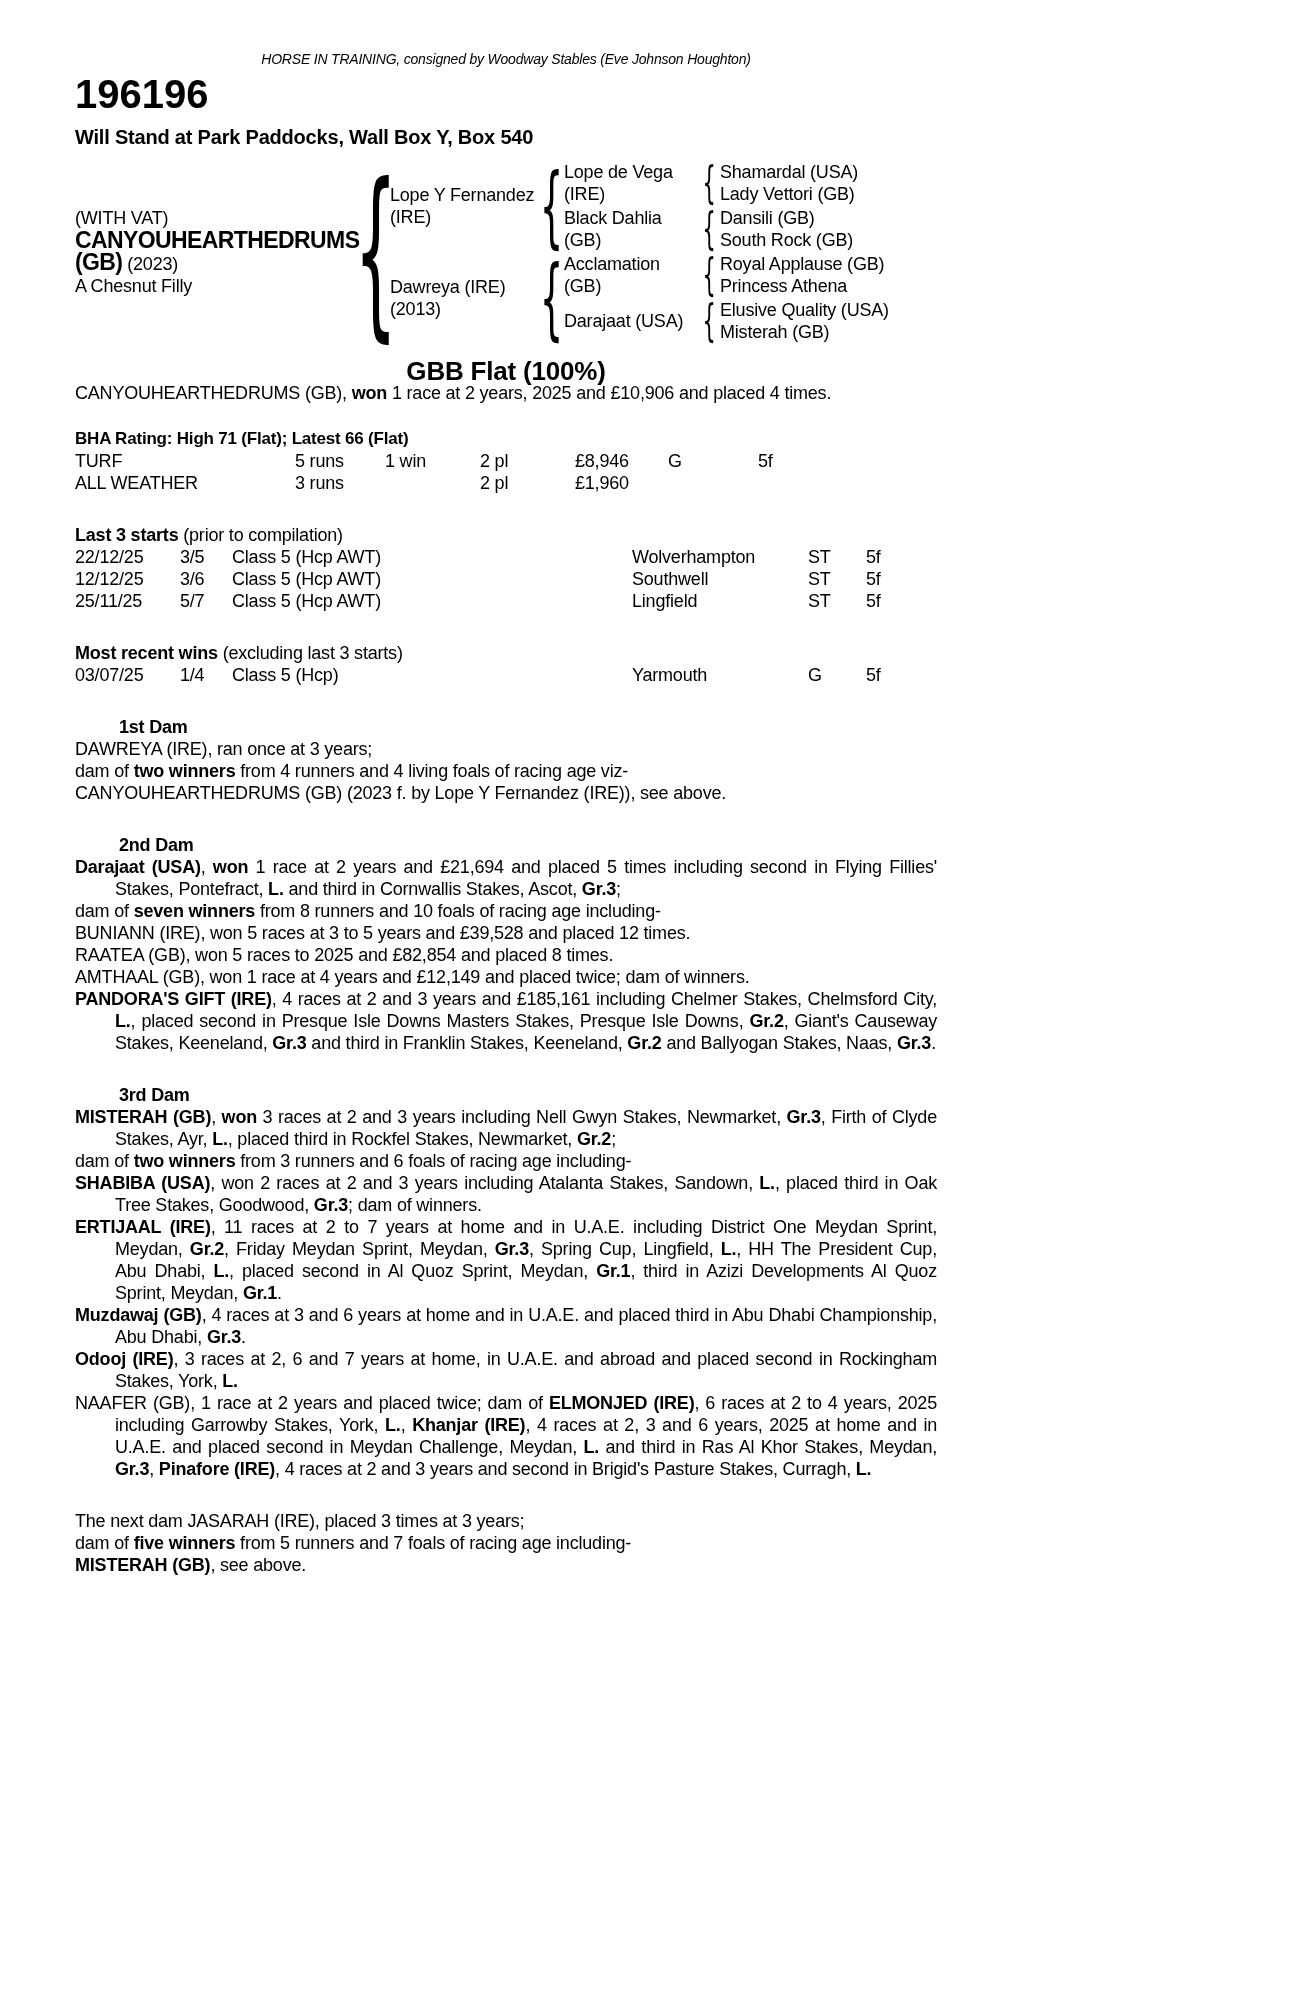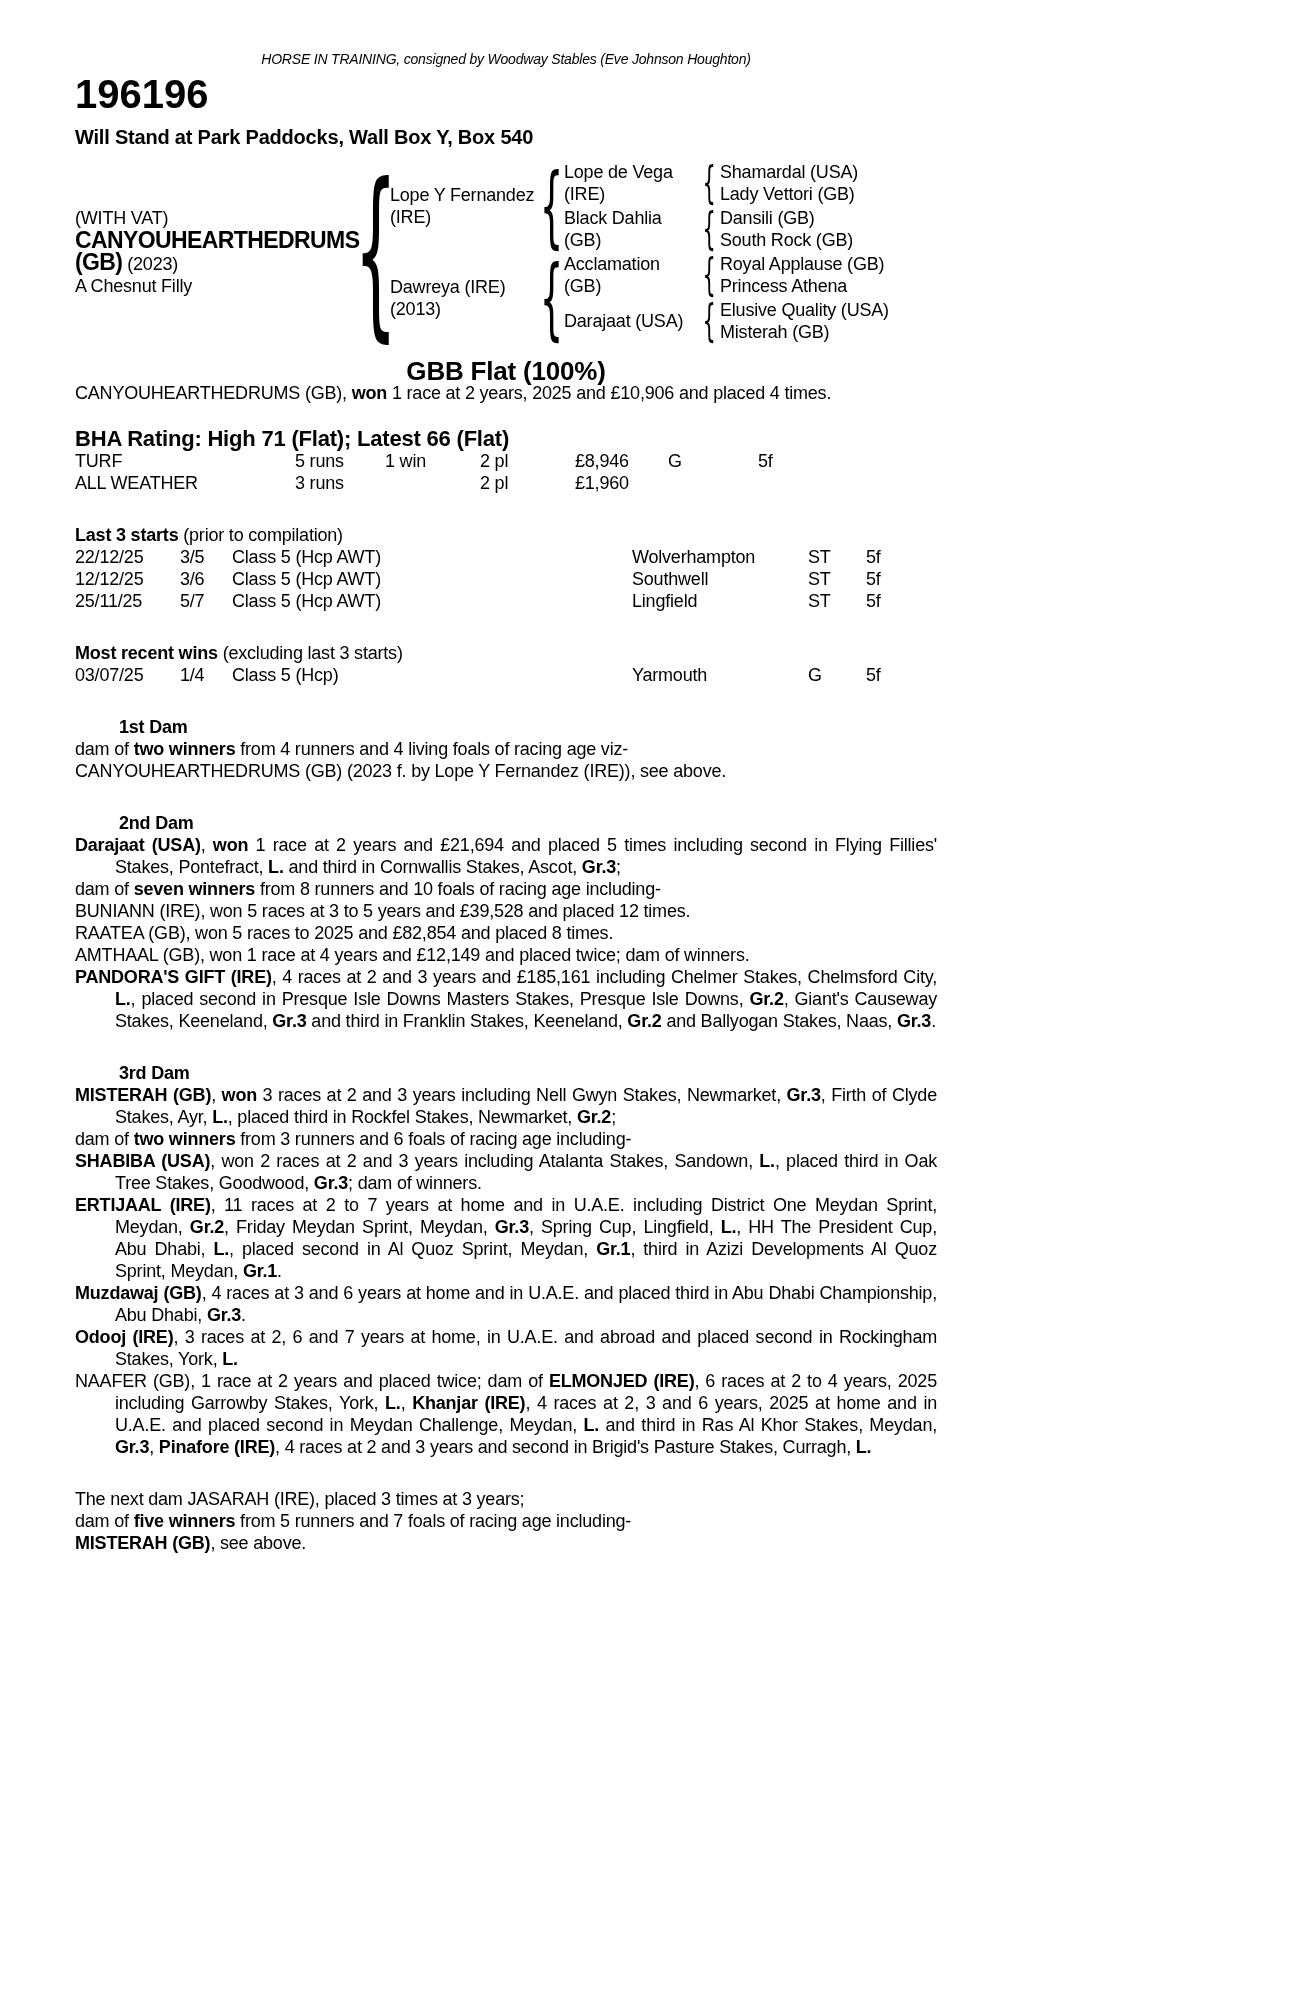--- a/index.html
+++ b/index.html
@@ -30,21 +30,21 @@
 
   .brace { display:flex; align-items:center; justify-content:center; font-family:"DejaVu Sans",sans-serif; font-weight:400; letter-spacing:0; }
   .brace span { display:block; }
   .brace-big  { width:28px; height:184px; } .brace-big span  { font-size:150px; line-height:150px; transform:scale(0.45,1.22); }
   .brace-group{ width:24px; height:92px; }  .brace-group span{ font-size:74px;  line-height:74px;  transform:scale(0.5,1.2); }
   .brace-pair { width:22px; height:46px; }  .brace-pair span { font-size:38px;  line-height:38px;  transform:scale(0.55,1.18); }
 
   .gbb { text-align:center; font-weight:700; font-size:26px; margin-top:16px; }
   .summary { margin-top:24px; }
 
-  .bha-head { font-weight:700; font-size:22px; margin-top:24px; }
+  .bha-head { font-weight:700; font-size:17px; margin-top:24px; }
   .bha-row { display:grid; grid-template-columns:220px 90px 95px 95px 93px 90px auto; }
 
   .starts-head { margin-top:30px; }
   .start-row { display:grid; grid-template-columns:105px 52px 400px 176px 58px auto; }
 
   .section-head { font-weight:700; margin-top:30px;margin-left:44px; }
   p.para { margin:0; text-align:justify; }
   .lvl0 { padding-left:40px; text-indent:-40px; }
   .lvl1 { margin-left:40px; padding-left:40px; text-indent:-40px; }
   .lvl2 { margin-left:80px; padding-left:40px; text-indent:-40px; }
@@ -196,20 +196,21 @@
   <div class="start-row">
     <span>03/07/25</span>
     <span>1/4</span>
     <span>Class 5 (Hcp)</span>
     <span>Yarmouth</span>
     <span>G</span>
     <span>5f</span>
   </div>
 
   <div class="section-head">1st Dam</div>
+  <p class="para lvl0"><span>DAWREYA (IRE), ran once at 3 years;</span></p>
   <p class="para lvl0"><span>dam of </span><span class="r-b">two winners</span><span> from 4 runners and 4 living foals of racing age viz-</span></p>
   <p class="para lvl1"><span class="r-i">CANYOUHEARTHEDRUMS (GB)</span><span> (2023 f. by Lope Y Fernandez (IRE)), see above.</span></p>
 
   <div class="section-head">2nd Dam</div>
   <p class="para lvl0"><span class="r-b">Darajaat (USA)</span><span>, </span><span class="r-b">won</span><span> 1 race at 2 years and £21,694 and placed 5 times including second in Flying Fillies' Stakes, Pontefract, </span><span class="r-b">L.</span><span> and third in Cornwallis Stakes, Ascot, </span><span class="r-b">Gr.3</span><span>;</span></p>
   <p class="para lvl0"><span>dam of </span><span class="r-b">seven winners</span><span> from 8 runners and 10 foals of racing age including-</span></p>
   <p class="para lvl1"><span class="r-i">BUNIANN (IRE)</span><span>, won 5 races at 3 to 5 years and £39,528 and placed 12 times.</span></p>
   <p class="para lvl1"><span class="r-i">RAATEA (GB)</span><span>, won 5 races to 2025 and £82,854 and placed 8 times.</span></p>
   <p class="para lvl1"><span class="r-i">AMTHAAL (GB)</span><span>, won 1 race at 4 years and £12,149 and placed twice; dam of winners.</span></p>
   <p class="para lvl2"><span class="r-b">PANDORA'S GIFT (IRE)</span><span>, 4 races at 2 and 3 years and £185,161 including Chelmer Stakes, Chelmsford City, </span><span class="r-b">L.</span><span>, placed second in Presque Isle Downs Masters Stakes, Presque Isle Downs, </span><span class="r-b">Gr.2</span><span>, Giant's Causeway Stakes, Keeneland, </span><span class="r-b">Gr.3</span><span> and third in Franklin Stakes, Keeneland, </span><span class="r-b">Gr.2</span><span> and Ballyogan Stakes, Naas, </span><span class="r-b">Gr.3</span><span>.</span></p>

